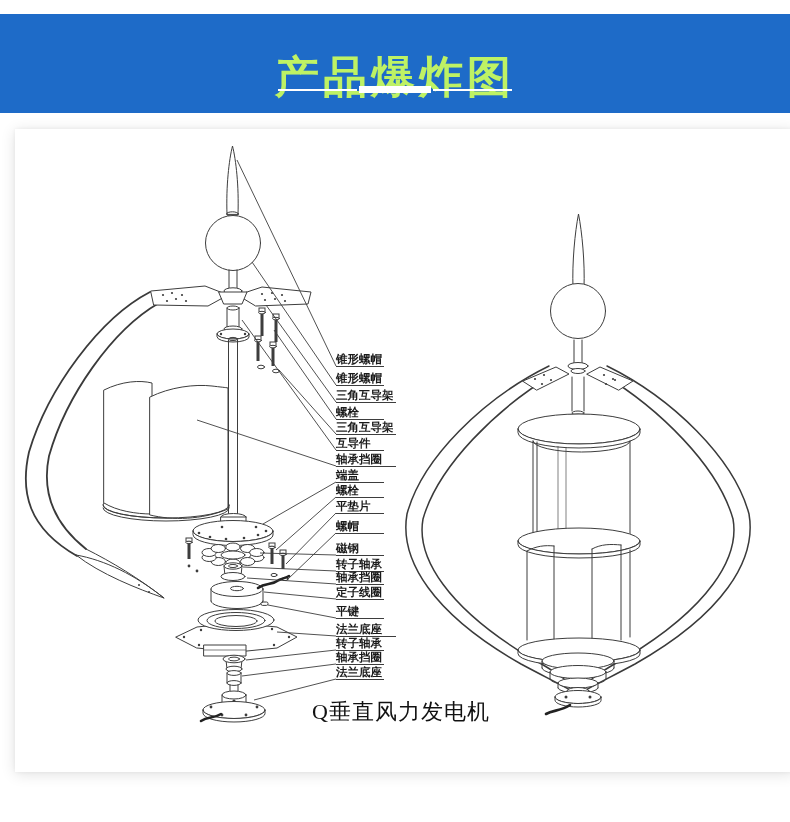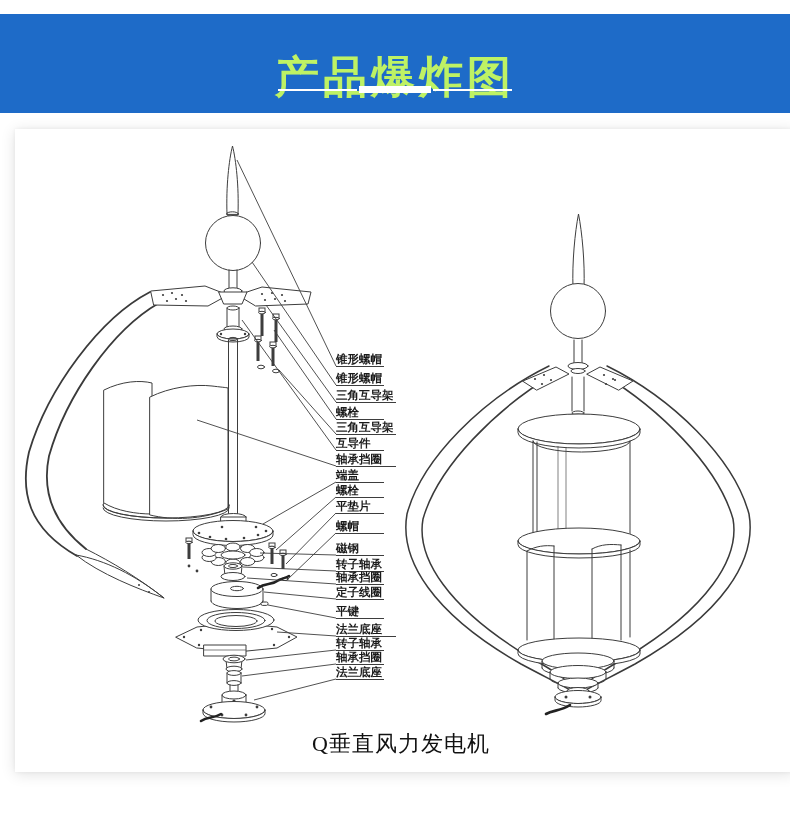--- a/index.html
+++ b/index.html
@@ -28,21 +28,21 @@
   .plabel{
     position:absolute;left:321px;width:48px;height:12px;
     font:700 11.5px/12px "Liberation Serif","DejaVu Serif",serif;color:#1a1a1a;
     border-bottom:1.2px solid #3d3d3d;padding-bottom:1px;white-space:nowrap;overflow:visible;
   }
   .plabel.w5{width:60px;}
   
   .caption{
     position:absolute;left:297px;top:569px;width:200px;
     font:400 22px/1.3 "Liberation Serif","DejaVu Serif",serif;color:#111;
-    letter-spacing:1px;white-space:nowrap;margin-top:32px;
+    letter-spacing:1px;white-space:nowrap;
   }
   
   .ln{stroke:#3d3d3d;fill:none;stroke-width:1;stroke-linecap:round;}
   .fw{fill:#ffffff;}
   .band{stroke:#3a3a3a;fill:none;stroke-width:1.8;stroke-linecap:round;}
   .thinln{stroke:#4a4a4a;fill:none;stroke-width:.7;}
   .dot{fill:#3d3d3d;stroke:none;}
   .boltsh{stroke:#3d3d3d;stroke-width:3;stroke-linecap:butt;}
   .wire{stroke:#222;fill:none;stroke-width:2.6;stroke-linecap:round;}
   .leader{stroke:#3d3d3d;stroke-width:.9;}

